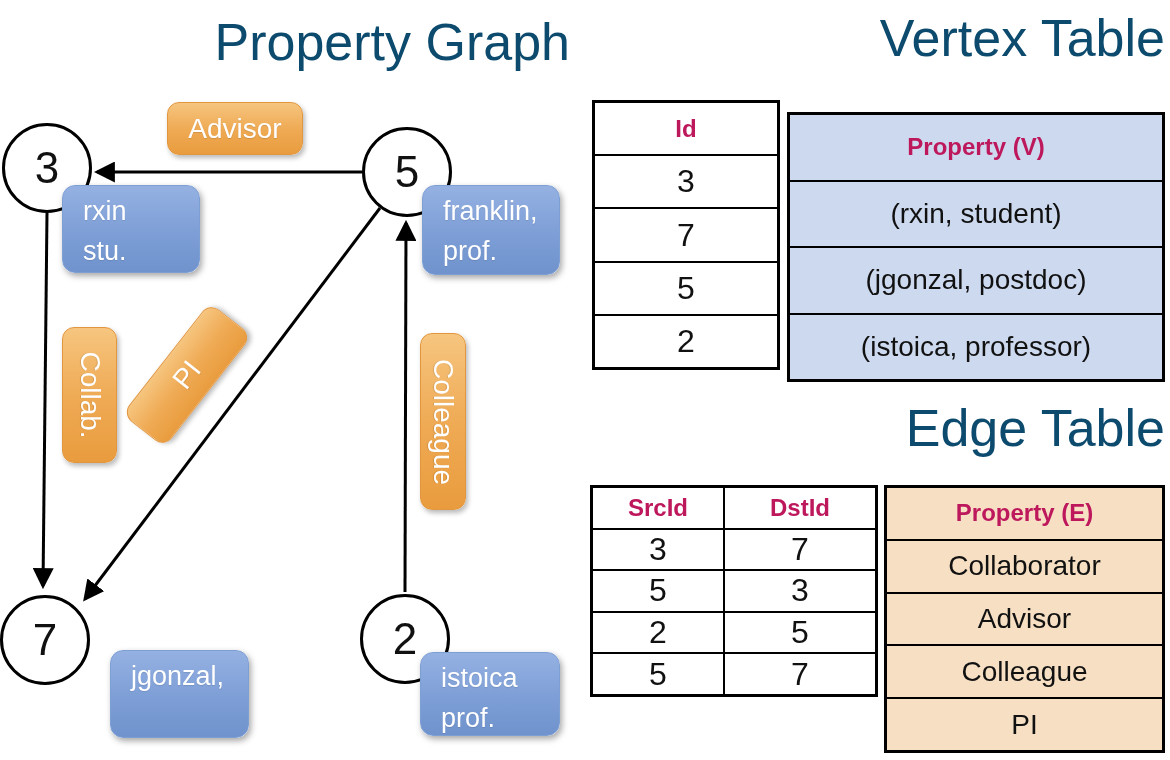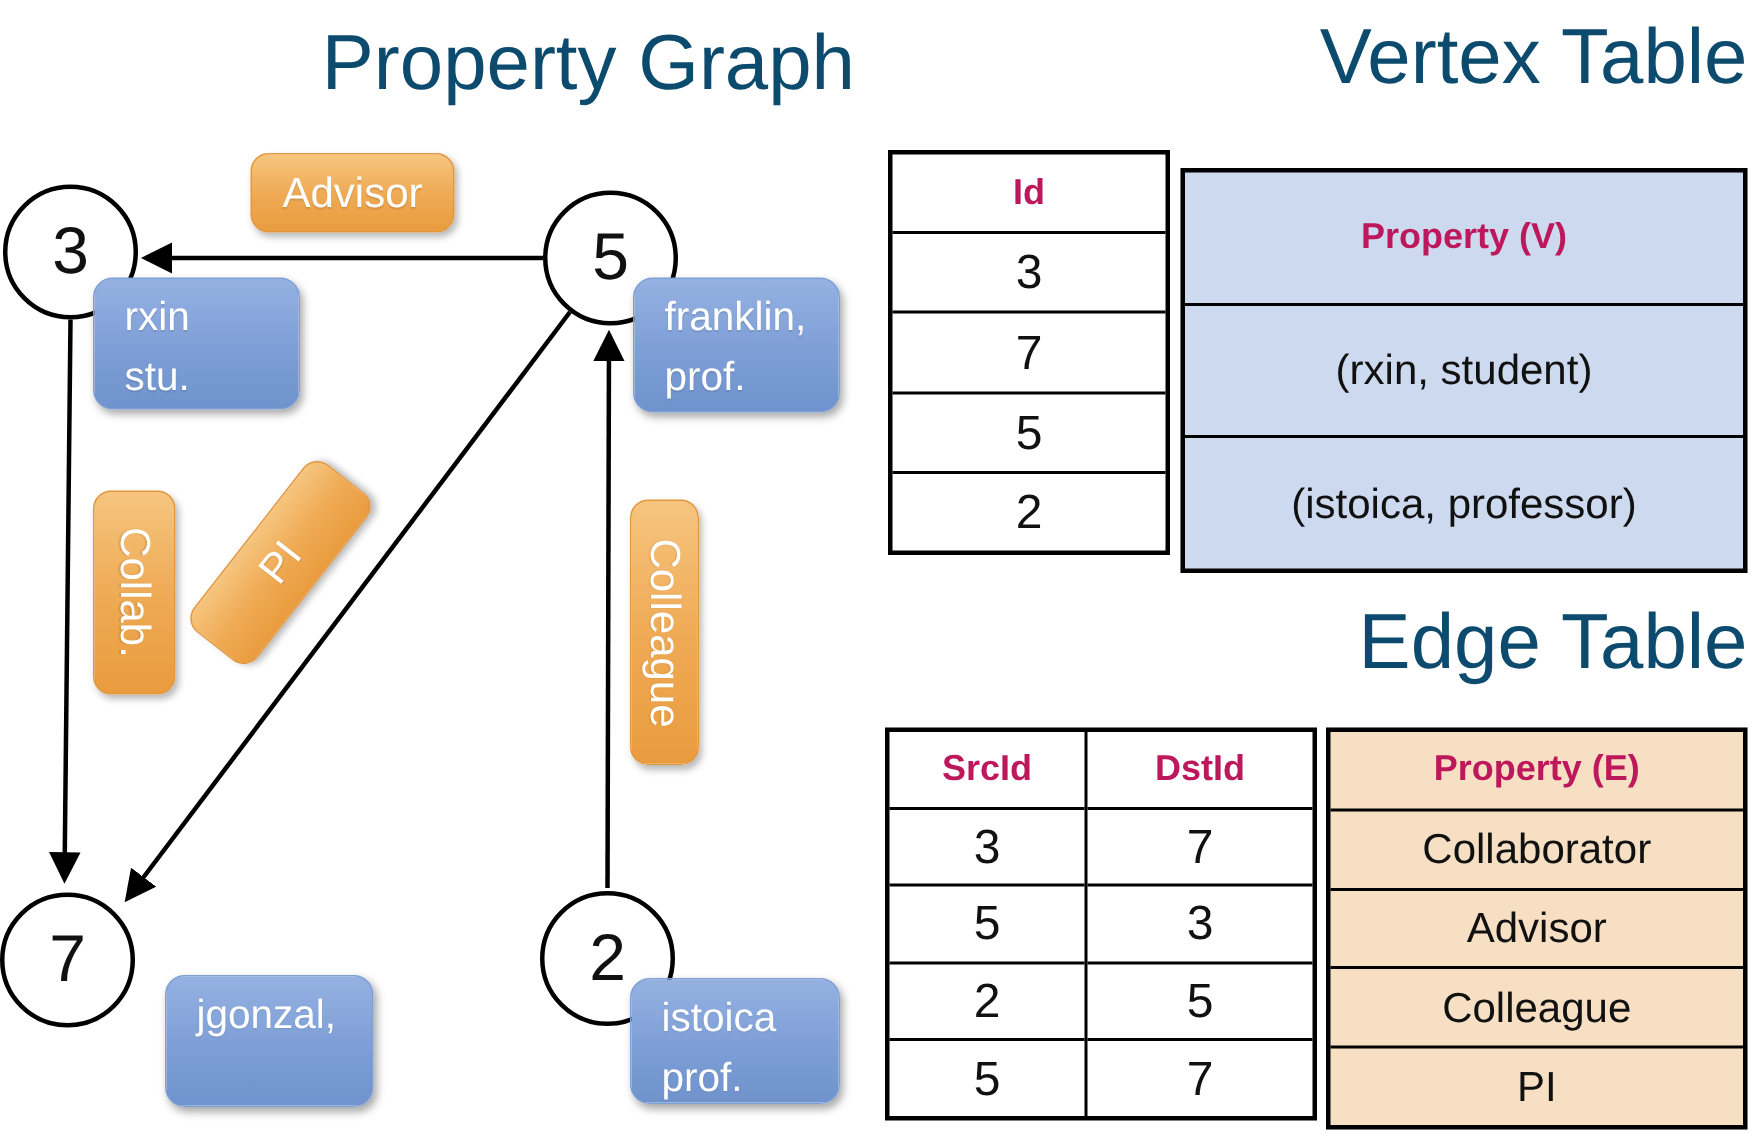--- a/index.html
+++ b/index.html
@@ -125,25 +125,26 @@
       <div class="cell num">7</div>
       <div class="cell num">5</div>
       <div class="cell num">2</div>
     </div>
   </div>
 
   <div class="colgroup" style="left:787px; top:112px; width:378px; height:270px; background:#CDD9EE;">
     <div class="tcol">
       <div class="cell hdr">Property (V)</div>
       <div class="cell">(rxin, student)</div>
+      <div class="cell">(jgonzal, postdoc)</div>
       <div class="cell">(istoica, professor)</div>
     </div>
   </div>
 
-  <div class="colgroup" style="left:590px; top:485px; width:288px; height:262px;">
+  <div class="colgroup" style="left:590px; top:485px; width:288px; height:212px;">
     <div class="tcol" style="flex:0 0 130px;">
       <div class="cell hdr">SrcId</div>
       <div class="cell num">3</div>
       <div class="cell num">5</div>
       <div class="cell num">2</div>
       <div class="cell num">5</div>
     </div>
     <div class="tcol">
       <div class="cell hdr">DstId</div>
       <div class="cell num">7</div>

